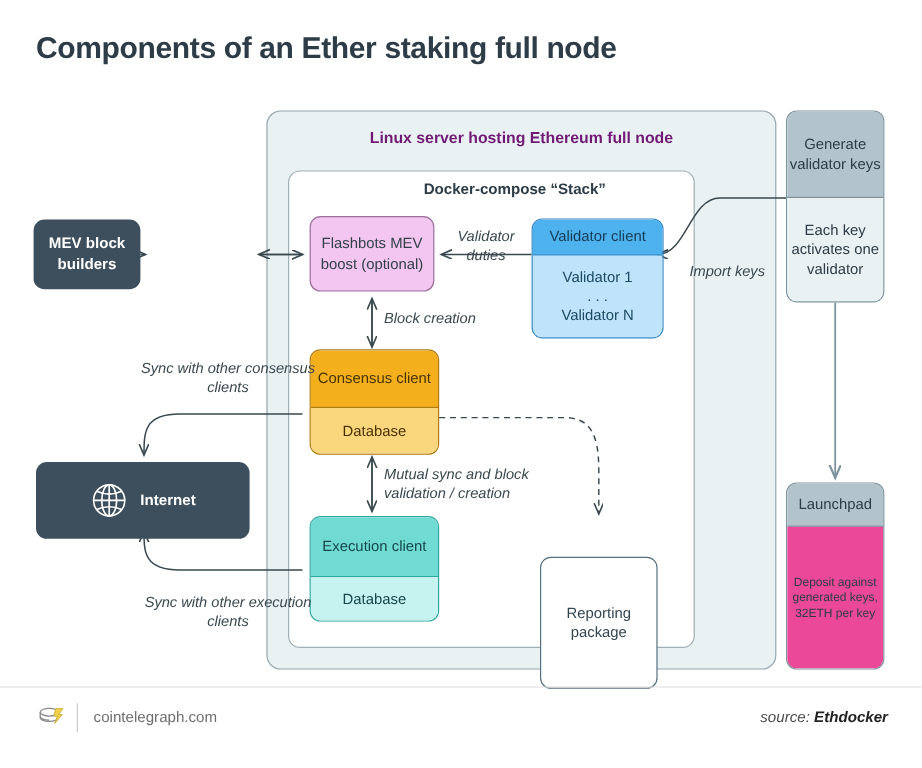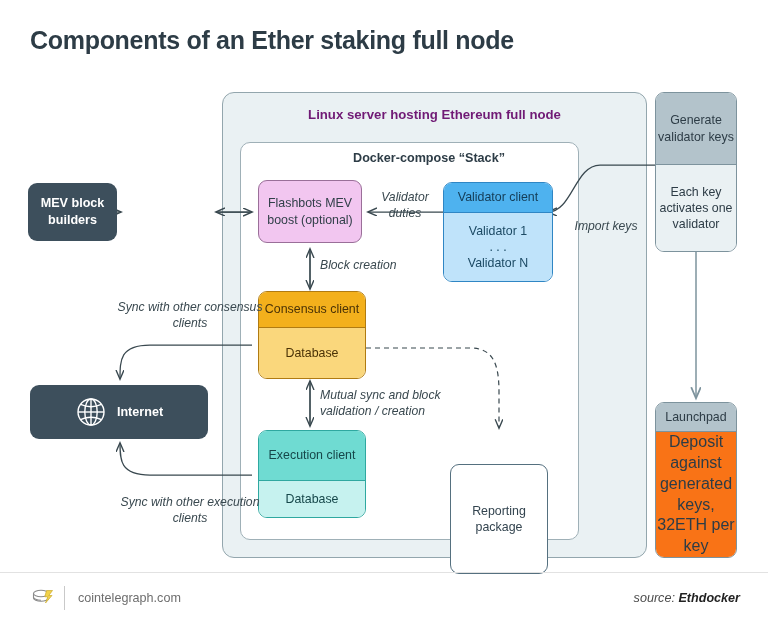--- a/index.html
+++ b/index.html
@@ -49,37 +49,37 @@
            display:flex; flex-direction:column; }
   .split .top, .split .bot {
     display:flex; align-items:center; justify-content:center; text-align:center;
     font-size:12.4px; line-height:1.3;
   }
 
   
   #mev-builders { left:28px; top:183px; width:89px; height:58px; }
   #trusted-relay { left:125px; top:183px; width:83px; height:58px; }
 
-  #internet { left:30px; top:385px; width:178px; height:54px;
+  #internet { left:30px; top:385px; width:178px; height:64px;
               justify-content:center; gap:10px; }
   #internet .globe { width:32px; height:32px; flex:0 0 auto; }
 
   #flashbots { left:258px; top:180px; width:104px; height:63px;
                background:#f2c6f0; border:1.2px solid #9a6f99; color:#32404a; }
 
   #validator-client { left:443px; top:182px; width:110px; height:100px;
                       border:1.2px solid #2f86c4; }
   #validator-client .top { height:30px; background:#4eb2ef; color:#143c56;
                            font-size:12.4px; border-bottom:1.1px solid #2f86c4; }
   #validator-client .bot { flex:1; background:#bfe3fa; color:#1c4a64;
                            flex-direction:column; }
 
   #consensus { left:258px; top:291px; width:108px; height:88px;
                border:1.2px solid #b07b12; }
-  #consensus .top { height:36px; background:#f3b01c; color:#4a3206;
+  #consensus .top { height:48px; background:#f3b01c; color:#4a3206;
                     border-bottom:1.1px solid #b07b12; flex-direction:column; }
   #consensus .bot { flex:1; background:#fad77c; color:#4a3206; }
 
   #execution { left:258px; top:430px; width:108px; height:88px;
                border:1.2px solid #2fa8a0; }
   #execution .top { height:50px; background:#6fdbd2; color:#16474a;
                     border-bottom:1.1px solid #2fa8a0; flex-direction:column; }
   #execution .bot { flex:1; background:#c6f2ef; color:#16474a; }
 
   #reporting { left:450px; top:432px; width:98px; height:110px;
@@ -92,22 +92,22 @@
   #genkeys .top { height:72px; background:#b3c3cb; color:#2d3c46;
                   border-bottom:1.1px solid #7d939d; flex-direction:column;
                   font-size:12.4px; }
   #genkeys .bot { flex:1; background:#eaf1f3; color:#2d3c46;
                   flex-direction:column; }
 
   #launchpad { left:655px; top:402px; width:82px; height:156px;
                border:1.2px solid #7d939d; }
   #launchpad .top { height:36px; background:#b3c3cb; color:#2d3c46;
                     border-bottom:1.1px solid #7d939d; font-size:12.4px; }
-  #launchpad .bot { flex:1; background:#f97316; color:#2d3c46;
-                    flex-direction:column; font-size:16px; }
+  #launchpad .bot { flex:1; background:#ec4899; color:#2d3c46;
+                    flex-direction:column; font-size:10px; }
 
   
   .elabel { position:absolute; font-style:italic; font-size:12.2px;
             color:#39484f; line-height:1.3; text-align:center; }
   #lbl-validator-duties { left:369px; top:190px; width:72px; }
   #lbl-block-creation   { left:320px; top:258px; width:110px; text-align:left; }
   #lbl-import-keys      { left:570px; top:219px; width:72px; }
   #lbl-sync-consensus   { left:110px; top:300px; width:160px; }
   #lbl-sync-execution   { left:110px; top:495px; width:160px; }
   #lbl-mutual-sync      { left:320px; top:388px; width:150px; text-align:left; }

